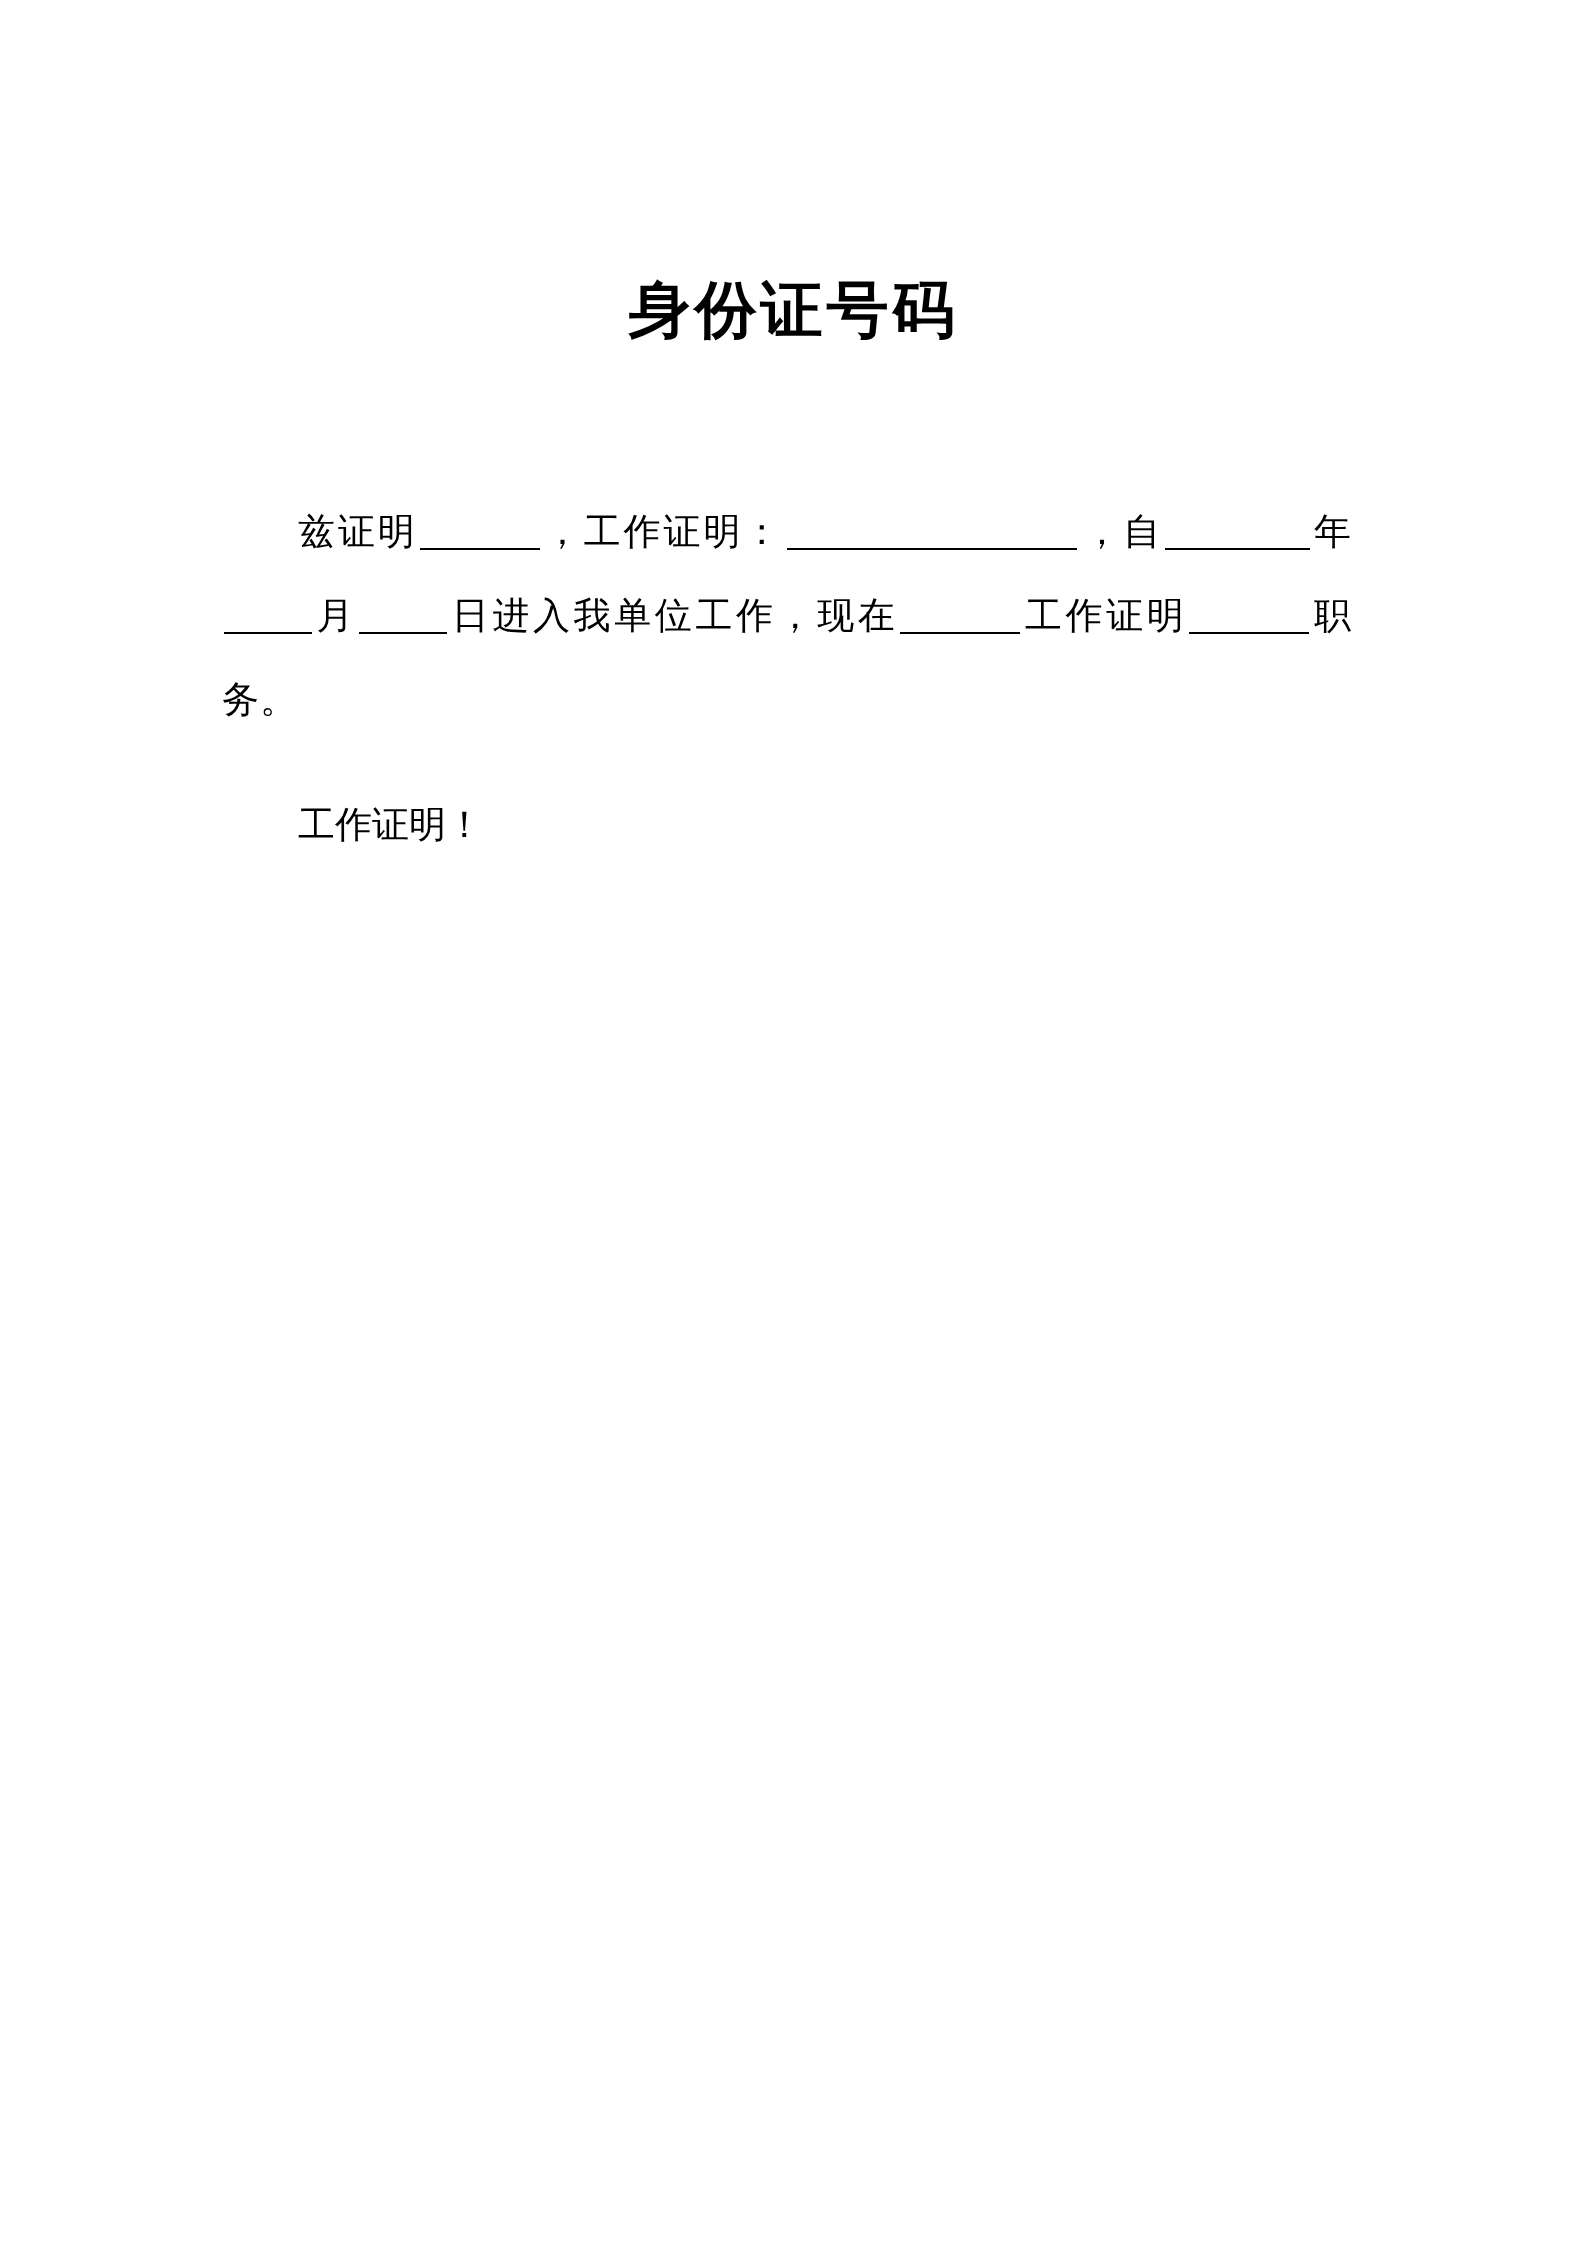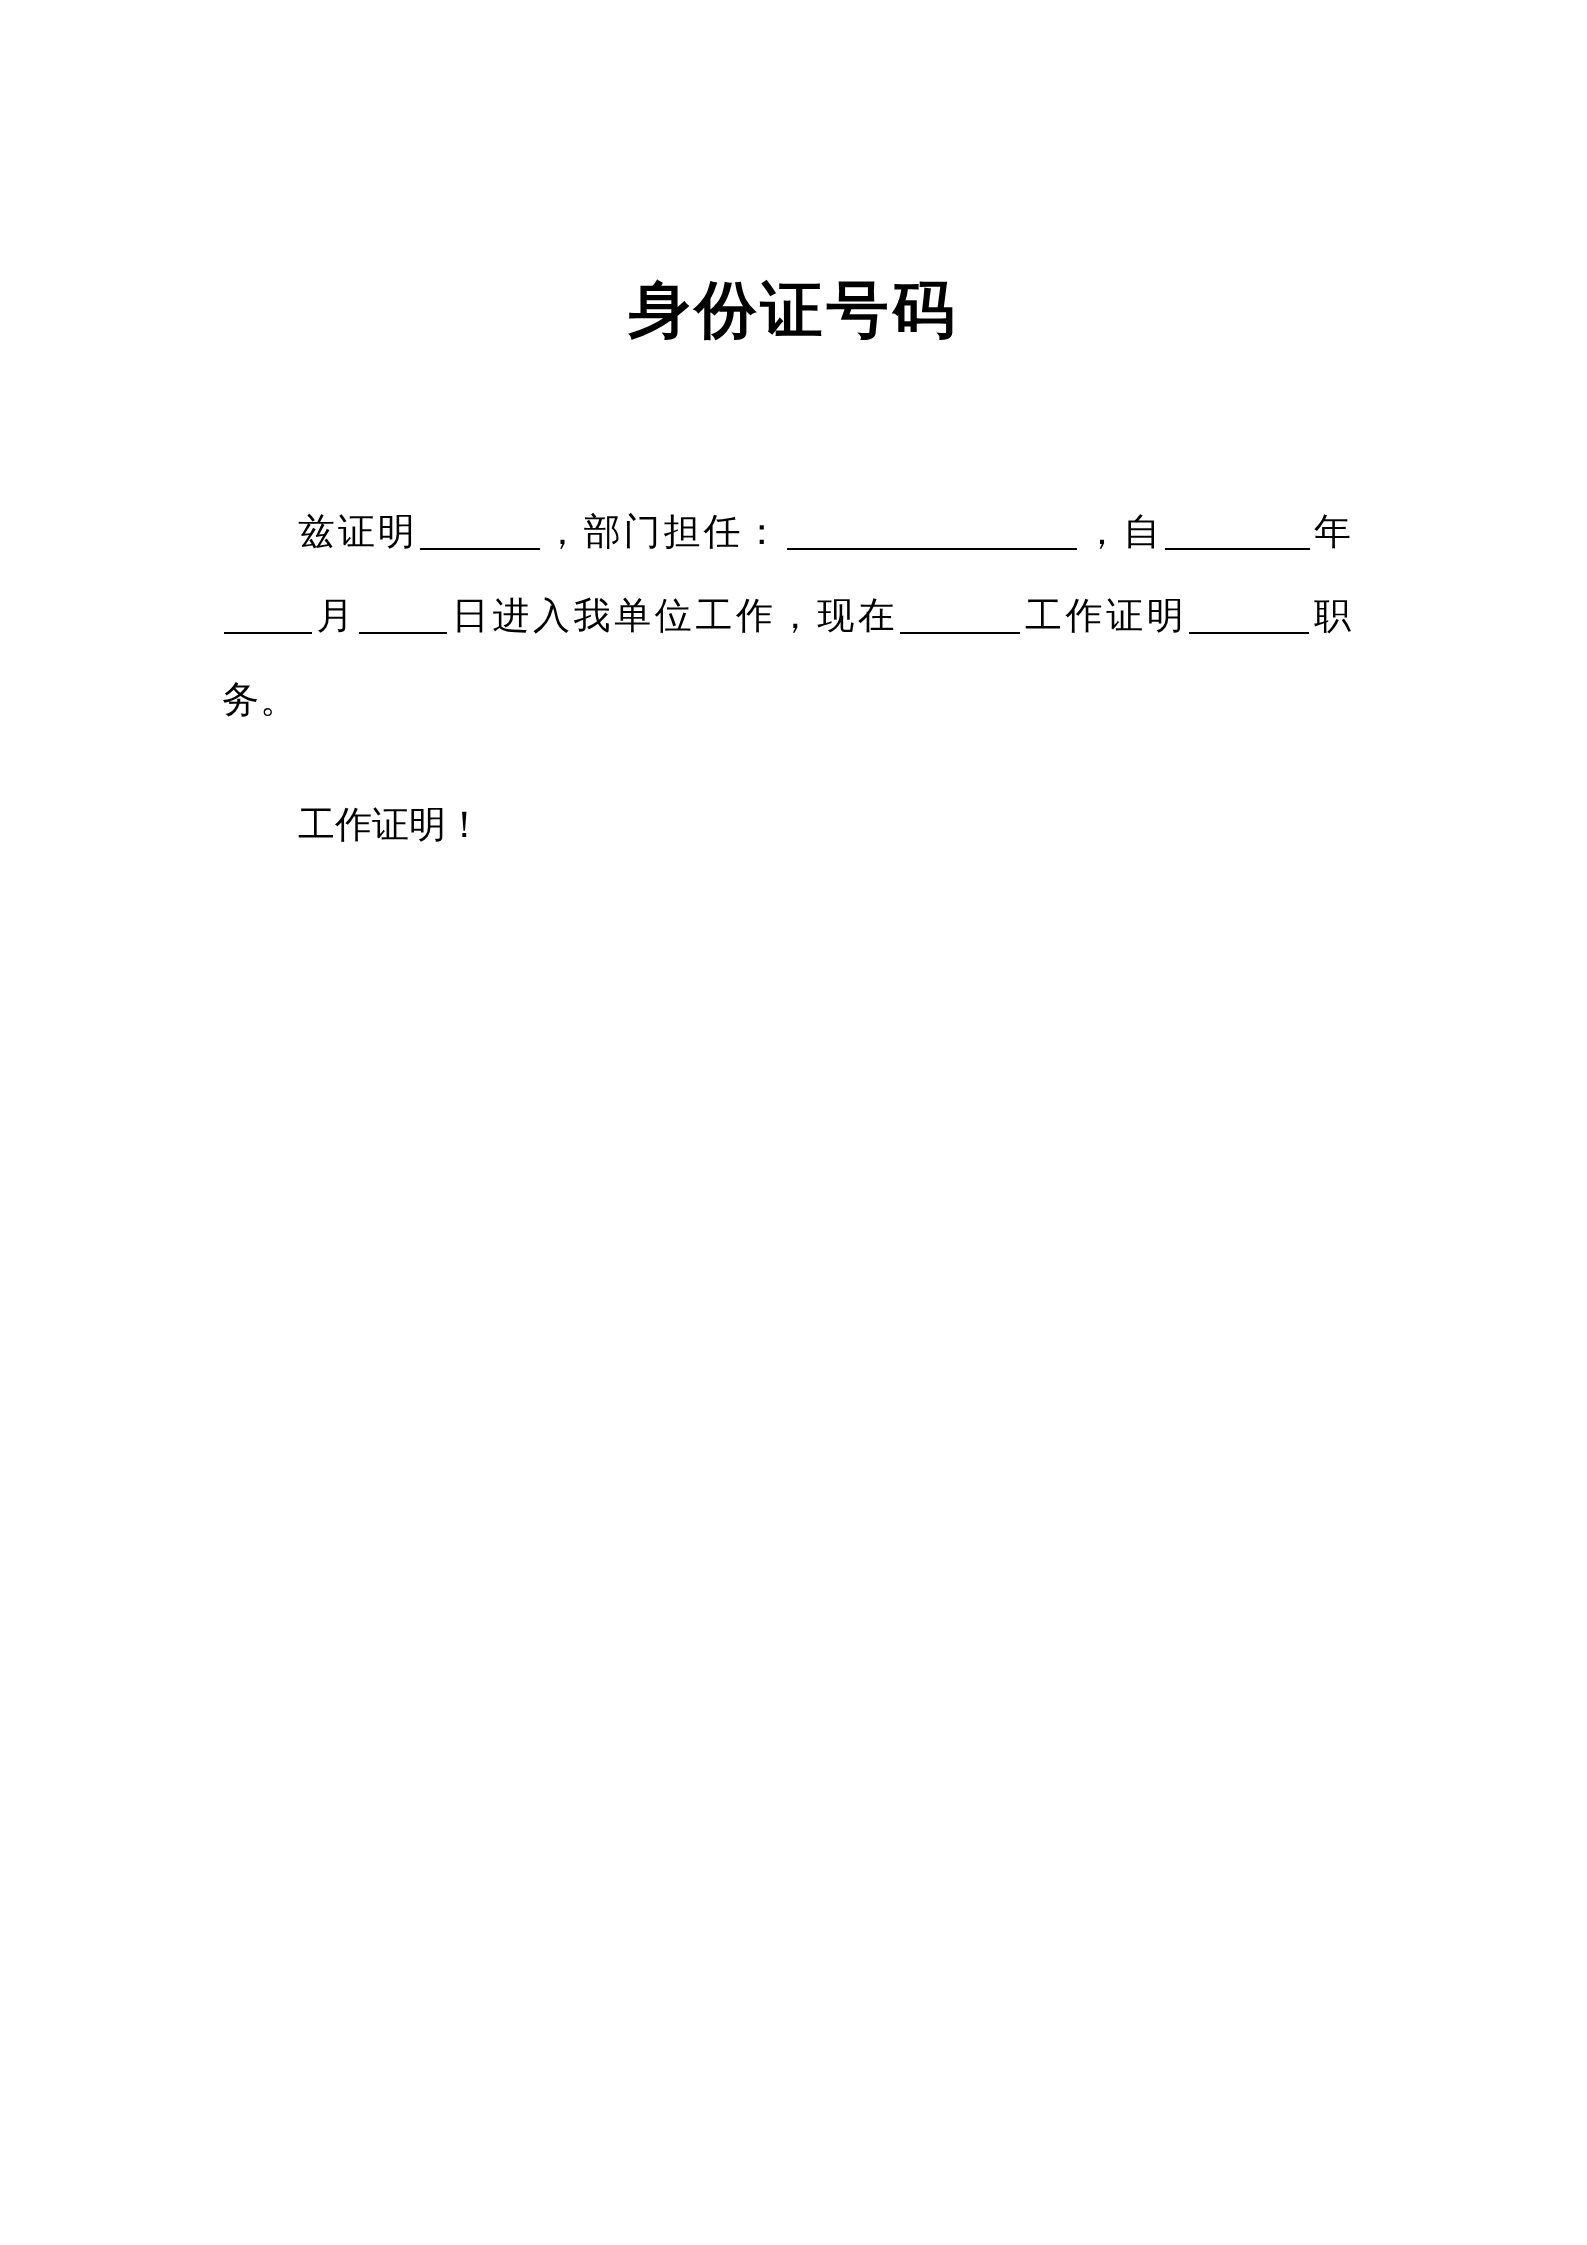--- a/index.html
+++ b/index.html
@@ -95,19 +95,19 @@
   }
 </style>
 </head>
 <body>
 
 <div class="page">
 
   <div class="doc-title">身份证号码</div>
 
   <div class="body-block">
-    <div class="para indent"><span>兹证明</span><span class="blank-s"></span><span>，部门担任：</span><span class="blank-l"></span><span>，自</span><span class="blank-m"></span><span>年</span><span class="blank-xs"></span><span>月</span><span class="blank-xs"></span><span>日进入我单位工作，现在</span><span class="blank-s"></span><span>工作证明</span><span class="blank-s"></span><span>职务。</span></div>
+    <div class="para indent"><span>兹证明</span><span class="blank-s"></span><span>，工作证明：</span><span class="blank-l"></span><span>，自</span><span class="blank-m"></span><span>年</span><span class="blank-xs"></span><span>月</span><span class="blank-xs"></span><span>日进入我单位工作，现在</span><span class="blank-s"></span><span>工作证明</span><span class="blank-s"></span><span>职务。</span></div>
   </div>
 
   <div class="closing">工作证明！</div>
 
 
 </div>
 
 </body></html>

